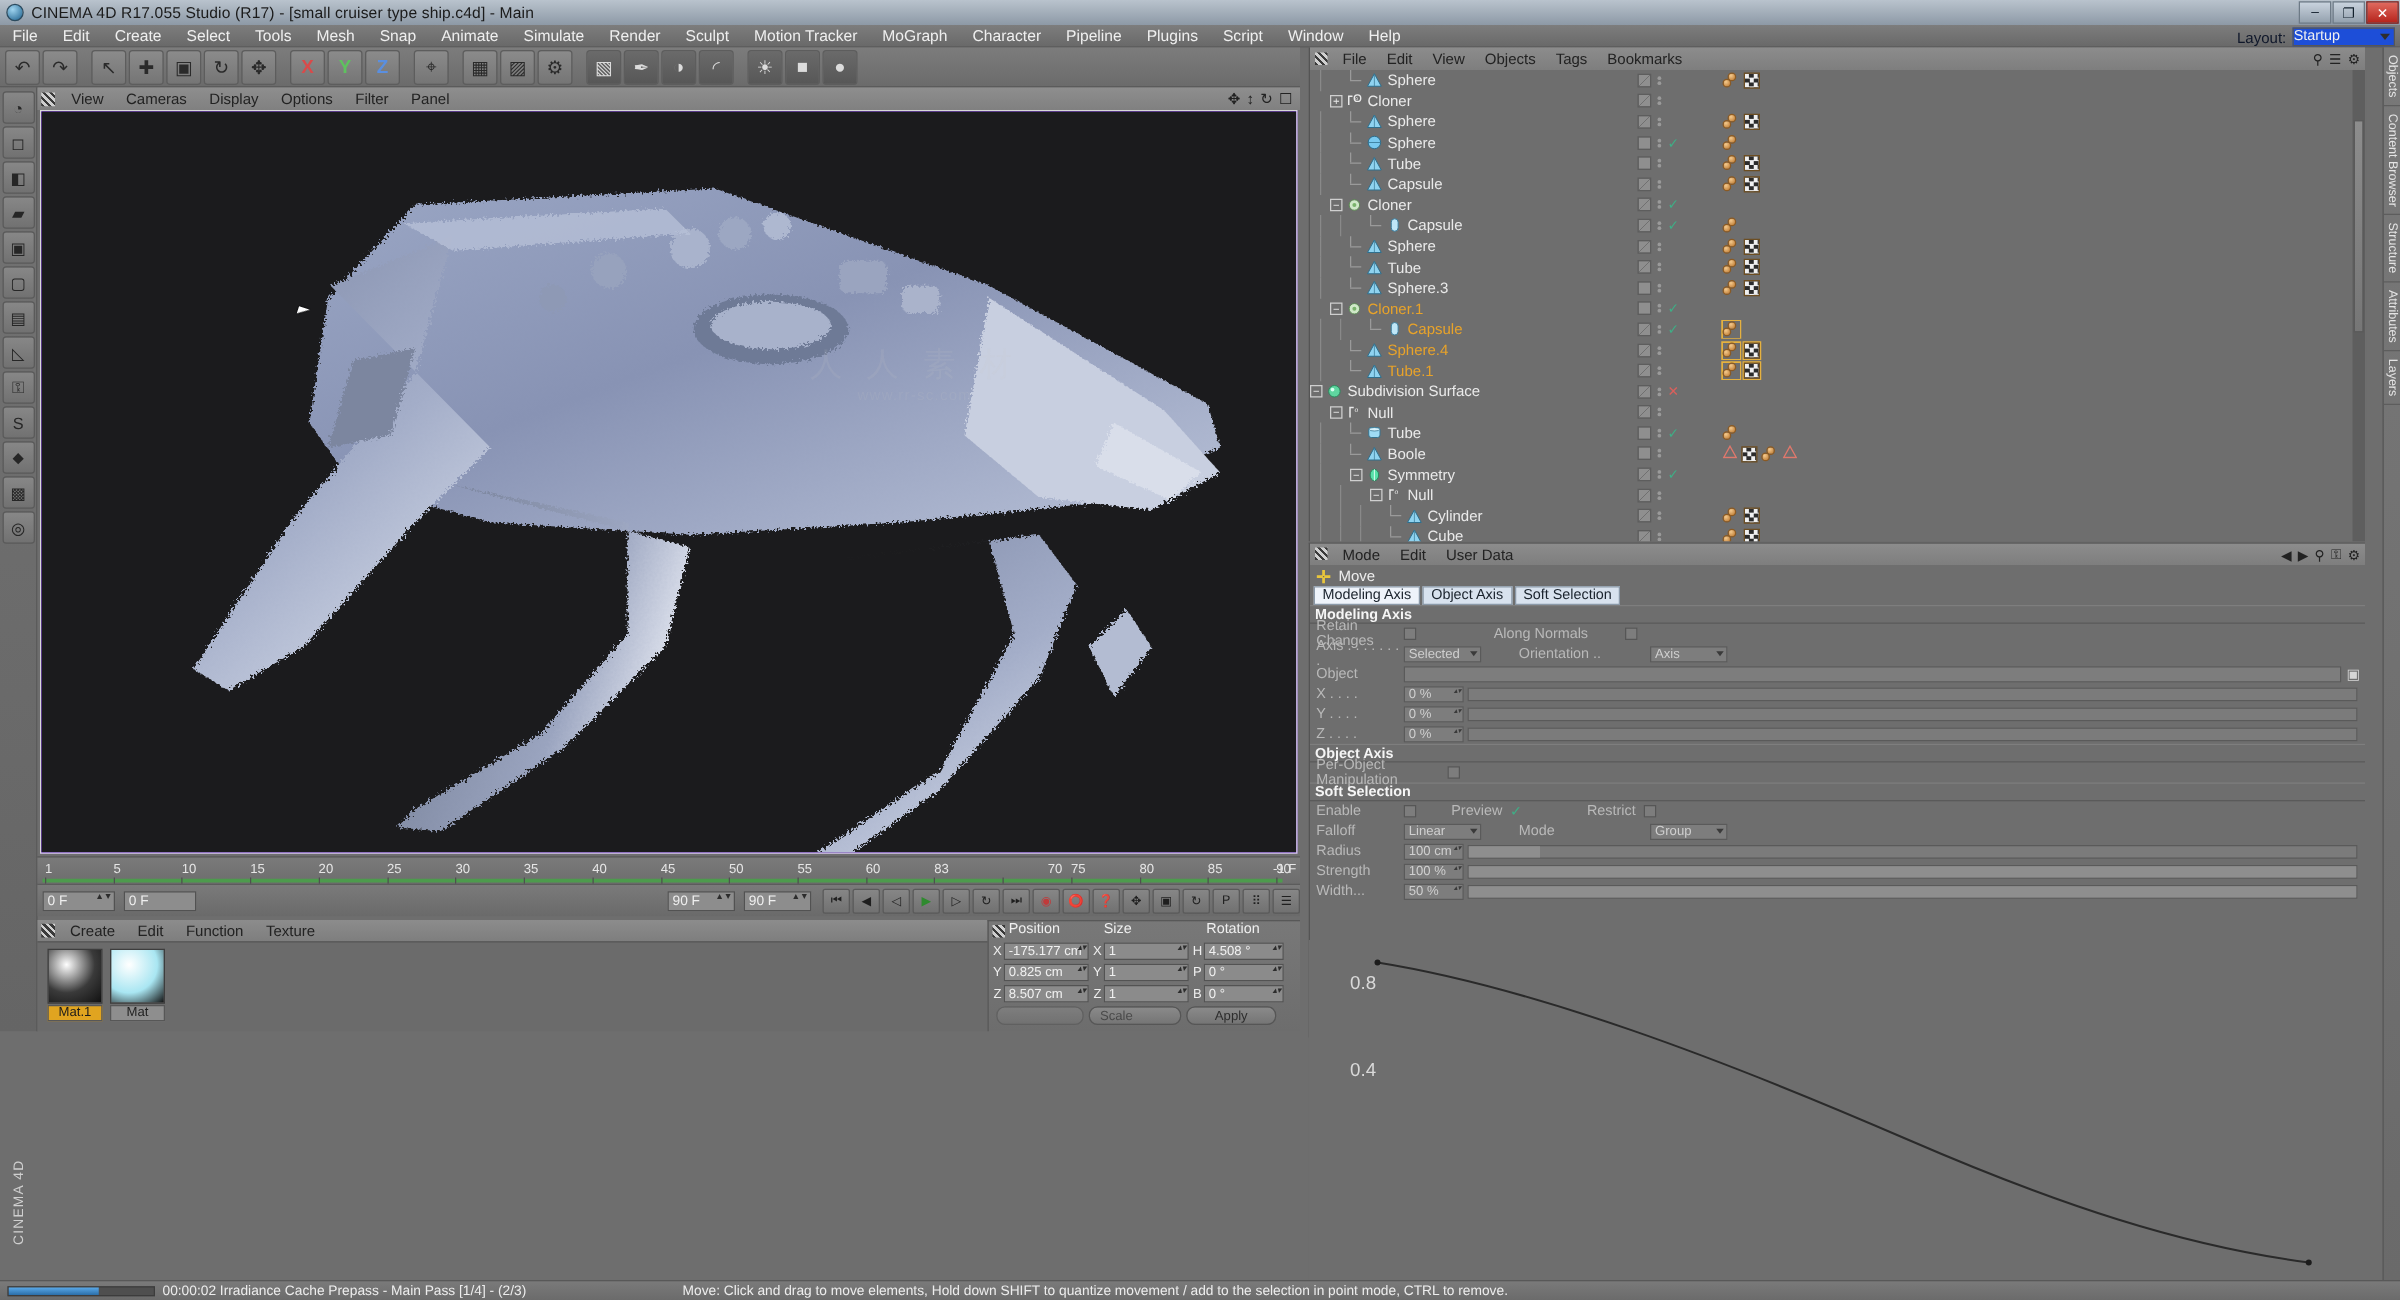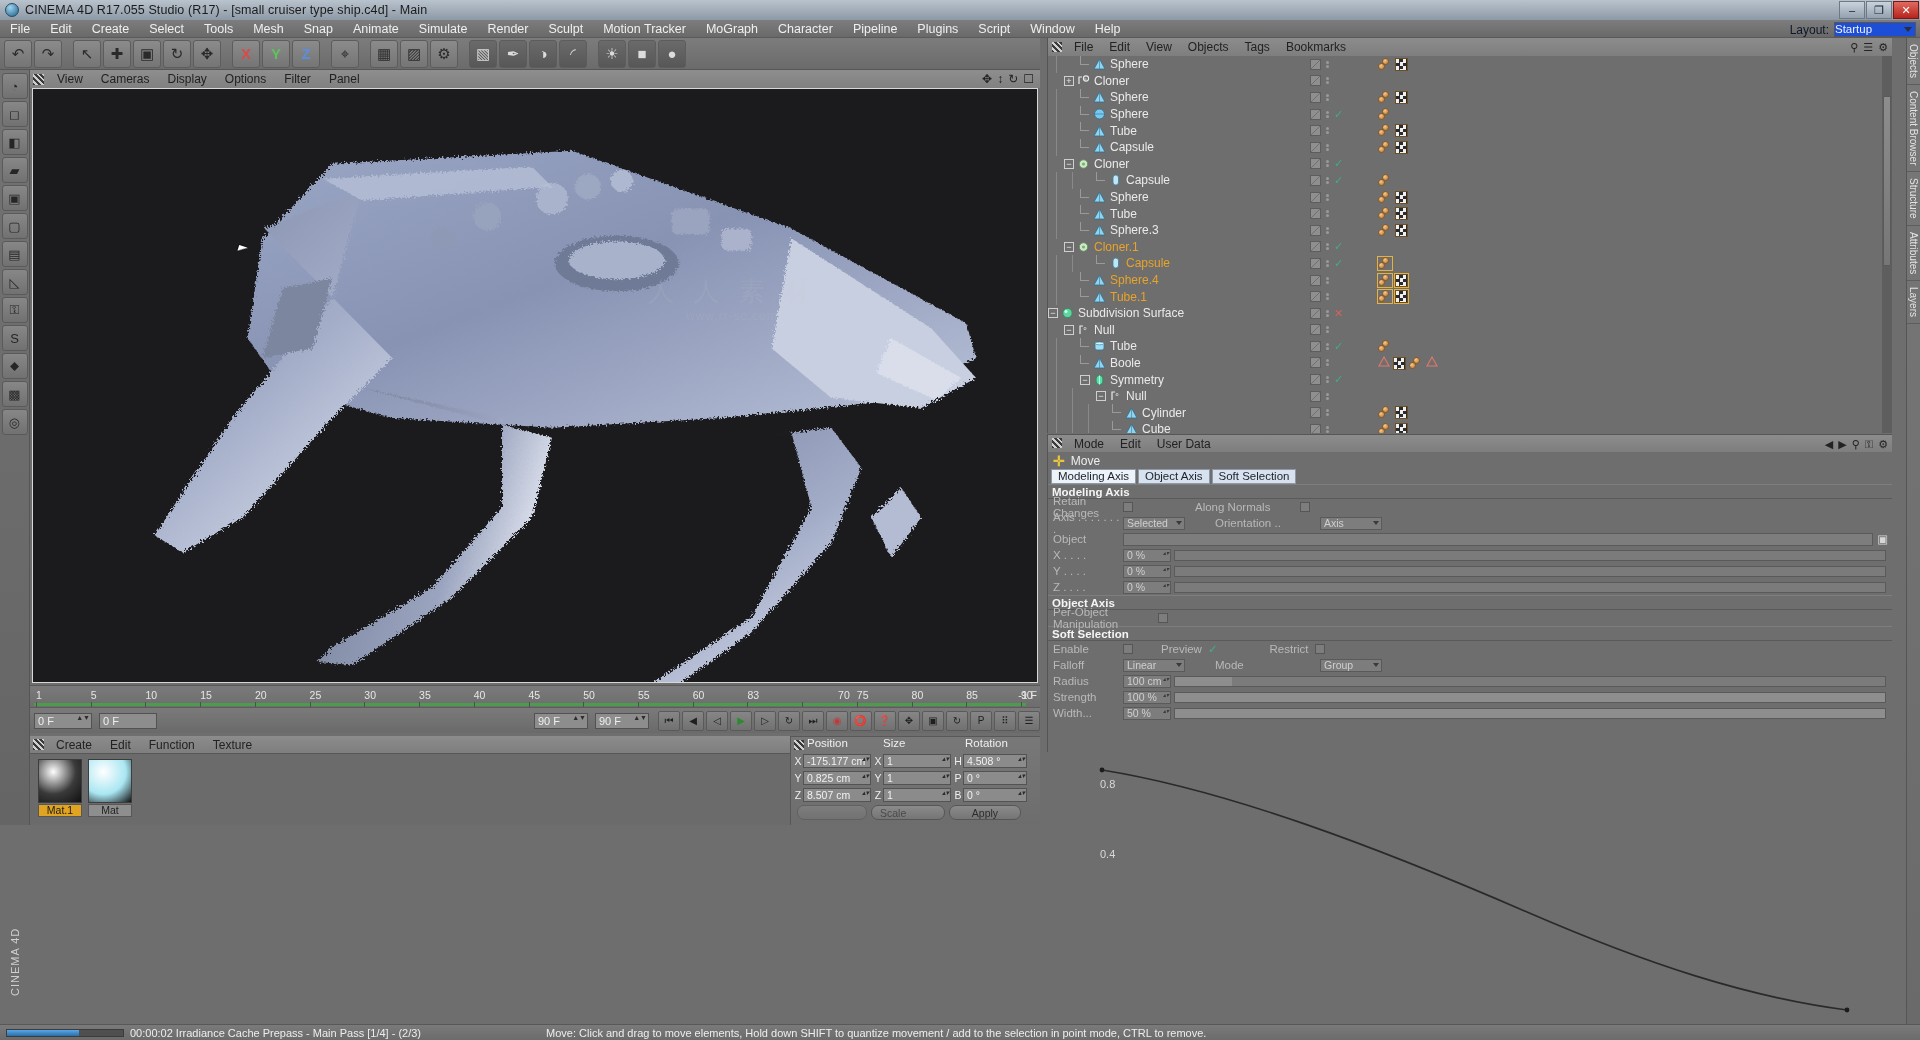--- a/index.html
+++ b/index.html
@@ -205,21 +205,21 @@
   .pfield{width:48px;height:13px;background:#7d7d7d;border:1px solid #5a5a5a;color:#cfcfcf;
     font-size:10.5px;padding-left:3px;line-height:11px;position:relative;margin-right:3px;}
   .pfield .sp{position:absolute;right:1px;top:1px;font-size:6px;line-height:5px;color:#3a3a3a;}
   .pslider{flex:1;height:11px;background:#7b7b7b;border:1px solid #5a5a5a;margin-right:6px;}
   .pbar{flex:1;height:11px;background:#7b7b7b;border:1px solid #5a5a5a;margin-right:6px;position:relative;}
   .pbar .fill{position:absolute;left:0;top:0;height:100%;background:#8e8e8e;}
   .pwide{flex:1;height:13px;background:#7d7d7d;border:1px solid #5a5a5a;margin-right:4px;}
 
   
   #graph{position:absolute;left:1047px;top:752px;width:845px;height:272px;background:#6e6e6e;}
-  #graph .gax{position:absolute;font-size:11px;color:#d9d9d9;margin-left:20px;}
+  #graph .gax{position:absolute;font-size:15px;color:#d9d9d9;}
 
   
   #rightdock{position:absolute;right:0;top:38px;width:14px;height:986px;
     background:linear-gradient(#787878,#6a6a6a);border-left:1px solid #555;}
   .rtab{writing-mode:vertical-rl;font-size:10px;color:#e4e4e4;padding:6px 1px;
     border-bottom:1px solid #5d5d5d;text-align:center;}
 </style>
 </head>
 <body>
 

